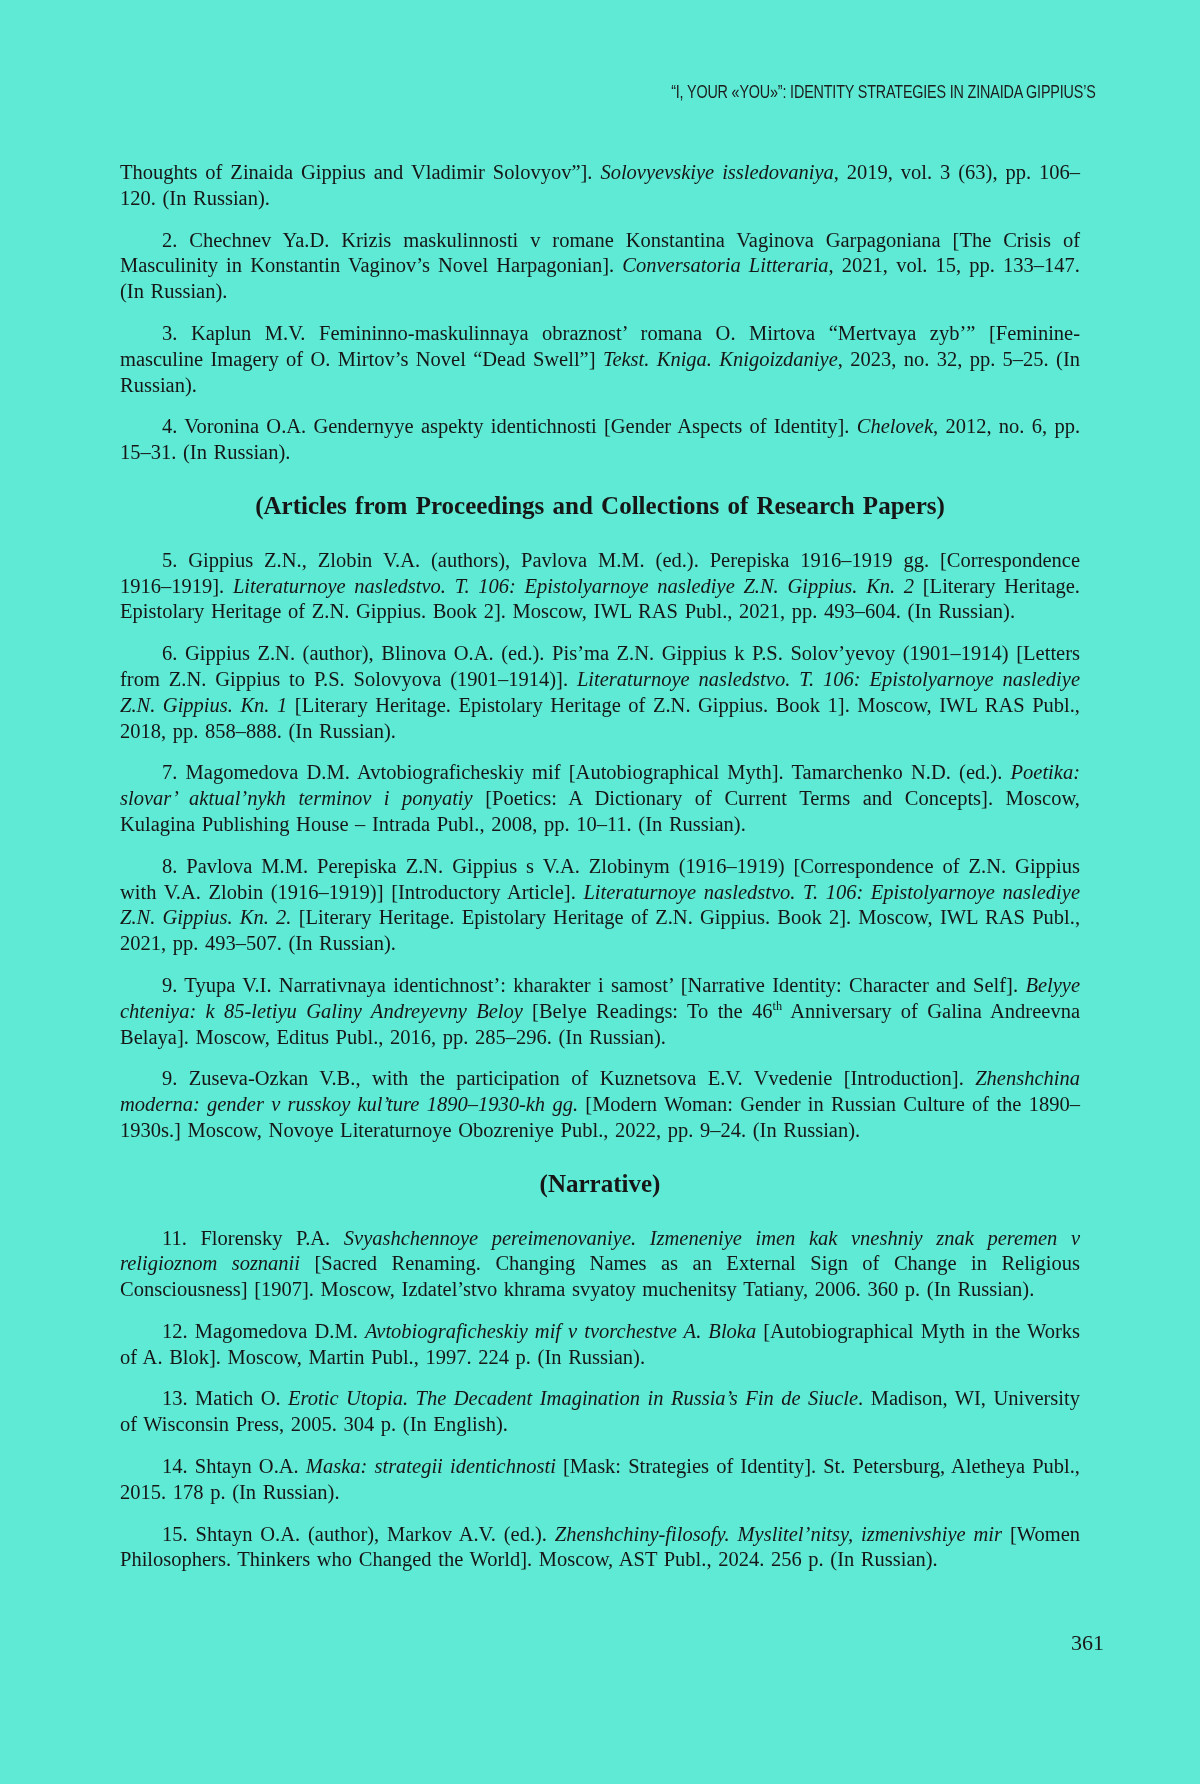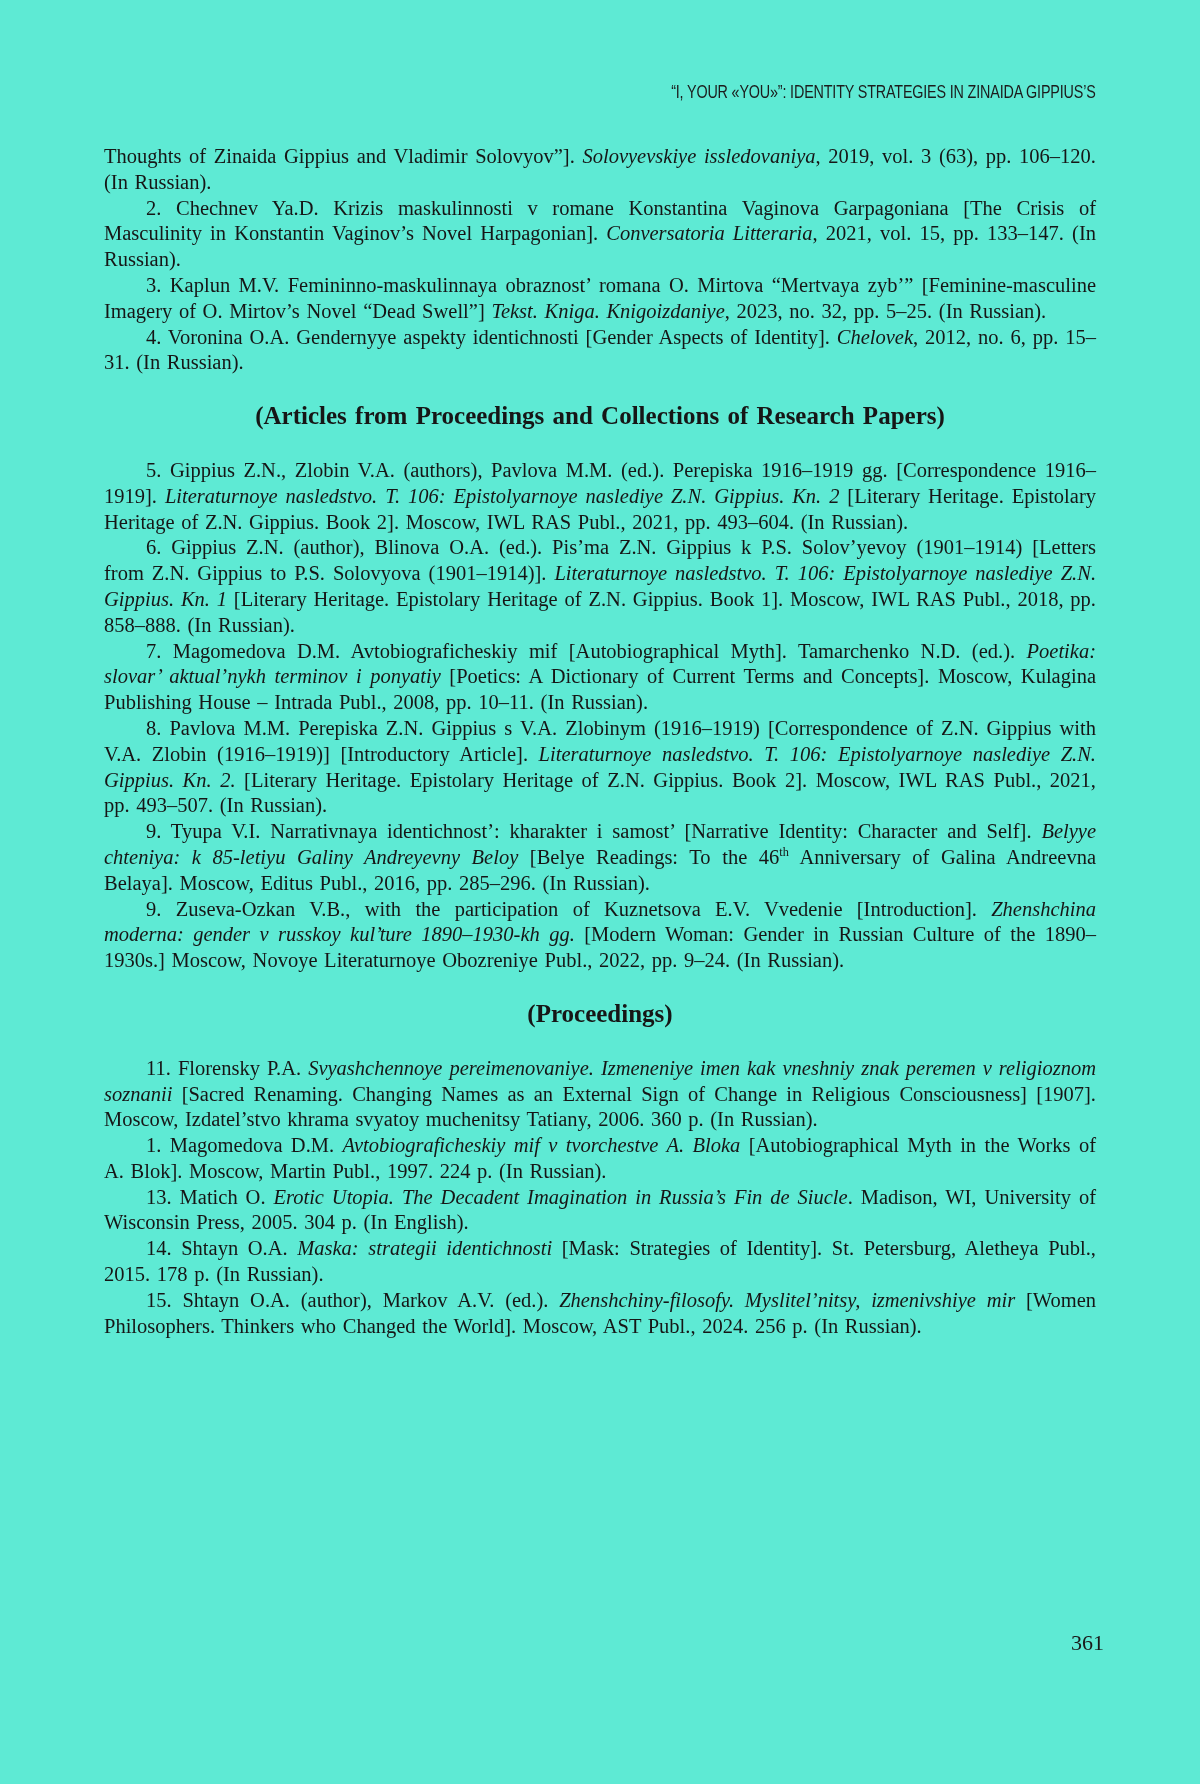--- a/index.html
+++ b/index.html
@@ -36,21 +36,21 @@
     position: absolute;
     top: 144px;
     left: 104px;
     width: 992px;
     text-align: justify;
     font-size: 20.5px;
     line-height: 25.8px;
     word-spacing: 1.5px;
   }
   .references-body p.ref {
-    margin: 0;
+    margin: 16px;
     text-indent: 42px;
   }
   .references-body p.ref.no-indent {
     text-indent: 0;
   }
   .references-body .section-heading {
     font-weight: bold;
     text-align: center;
     text-indent: 0;
     font-size: 25px;
@@ -87,23 +87,23 @@
       <p class="ref"><span>2. Chechnev Ya.D. Krizis maskulinnosti v romane Konstantina Vaginova Garpagoniana [The Crisis of Masculinity in Konstantin Vaginov’s Novel Harpagonian]. </span><em>Conversatoria Litteraria</em><span>, 2021, vol. 15, pp. 133–147. (In Russian).</span></p>
       <p class="ref"><span>3. Kaplun M.V. Femininno-maskulinnaya obraznost’ romana O. Mirtova “Mertvaya zyb’” [Feminine-masculine Imagery of O. Mirtov’s Novel “Dead Swell”] </span><em>Tekst. Kniga. Knigoizdaniye</em><span>, 2023, no. 32, pp. 5–25. (In Russian).</span></p>
       <p class="ref"><span>4. Voronina O.A. Gendernyye aspekty identichnosti [Gender Aspects of Identity]. </span><em>Chelovek</em><span>, 2012, no. 6, pp. 15–31. (In Russian).</span></p>
       <div class="section-heading">(Articles from Proceedings and Collections of Research Papers)</div>
       <p class="ref"><span>5. Gippius Z.N., Zlobin V.A. (authors), Pavlova M.M. (ed.). Perepiska 1916–1919 gg. [Correspondence 1916–1919]. </span><em>Literaturnoye nasledstvo. T. 106: Epistolyarnoye naslediye Z.N. Gippius. Kn. 2</em><span> [Literary Heritage. Epistolary Heritage of Z.N. Gippius. Book 2]. Moscow, IWL RAS Publ., 2021, pp. 493–604. (In Russian).</span></p>
       <p class="ref"><span>6. Gippius Z.N. (author), Blinova O.A. (ed.). Pis’ma Z.N. Gippius k P.S. Solov’yevoy (1901–1914) [Letters from Z.N. Gippius to P.S. Solovyova (1901–1914)]. </span><em>Literaturnoye nasledstvo. T. 106: Epistolyarnoye naslediye Z.N. Gippius. Kn. 1</em><span> [Literary Heritage. Epistolary Heritage of Z.N. Gippius. Book 1]. Moscow, IWL RAS Publ., 2018, pp. 858–888. (In Russian).</span></p>
       <p class="ref"><span>7. Magomedova D.M. Avtobiograficheskiy mif [Autobiographical Myth]. Tamarchenko N.D. (ed.). </span><em>Poetika: slovar’ aktual’nykh terminov i ponyatiy</em><span> [Poetics: A Dictionary of Current Terms and Concepts]. Moscow, Kulagina Publishing House – Intrada Publ., 2008, pp. 10–11. (In Russian).</span></p>
       <p class="ref"><span>8. Pavlova M.M. Perepiska Z.N. Gippius s V.A. Zlobinym (1916–1919) [Correspondence of Z.N. Gippius with V.A. Zlobin (1916–1919)] [Introductory Article]. </span><em>Literaturnoye nasledstvo. T. 106: Epistolyarnoye naslediye Z.N. Gippius. Kn. 2.</em><span> [Literary Heritage. Epistolary Heritage of Z.N. Gippius. Book 2]. Moscow, IWL RAS Publ., 2021, pp. 493–507. (In Russian).</span></p>
       <p class="ref"><span>9. Tyupa V.I. Narrativnaya identichnost’: kharakter i samost’ [Narrative Identity: Character and Self]. </span><em>Belyye chteniya: k 85-letiyu Galiny Andreyevny Beloy</em><span> [Belye Readings: To the 46</span><sup>th</sup><span> Anniversary of Galina Andreevna Belaya]. Moscow, Editus Publ., 2016, pp. 285–296. (In Russian).</span></p>
       <p class="ref"><span>9. Zuseva-Ozkan V.B., with the participation of Kuznetsova E.V. Vvedenie [Introduction]. </span><em>Zhenshchina moderna: gender v russkoy kul’ture 1890–1930-kh gg.</em><span> [Modern Woman: Gender in Russian Culture of the 1890–1930s.] Moscow, Novoye Literaturnoye Obozreniye Publ., 2022, pp. 9–24. (In Russian).</span></p>
-      <div class="section-heading">(Proceedings)</div>
+      <div class="section-heading">(Narrative)</div>
       <p class="ref"><span>11. Florensky P.A. </span><em>Svyashchennoye pereimenovaniye. Izmeneniye imen kak vneshniy znak peremen v religioznom soznanii</em><span> [Sacred Renaming. Changing Names as an External Sign of Change in Religious Consciousness] [1907]. Moscow, Izdatel’stvo khrama svyatoy muchenitsy Tatiany, 2006. 360 p. (In Russian).</span></p>
-      <p class="ref"><span>1. Magomedova D.M. </span><em>Avtobiograficheskiy mif v tvorchestve A. Bloka</em><span> [Autobiographical Myth in the Works of A. Blok]. Moscow, Martin Publ., 1997. 224 p. (In Russian).</span></p>
+      <p class="ref"><span>12. Magomedova D.M. </span><em>Avtobiograficheskiy mif v tvorchestve A. Bloka</em><span> [Autobiographical Myth in the Works of A. Blok]. Moscow, Martin Publ., 1997. 224 p. (In Russian).</span></p>
       <p class="ref"><span>13. Matich O. </span><em>Erotic Utopia. The Decadent Imagination in Russia’s Fin de Siucle</em><span>. Madison, WI, University of Wisconsin Press, 2005. 304 p. (In English).</span></p>
       <p class="ref"><span>14. Shtayn O.A. </span><em>Maska: strategii identichnosti</em><span> [Mask: Strategies of Identity]. St. Petersburg, Aletheya Publ., 2015. 178 p. (In Russian).</span></p>
       <p class="ref"><span>15. Shtayn O.A. (author), Markov A.V. (ed.). </span><em>Zhenshchiny-filosofy. Myslitel’nitsy, izmenivshiye mir</em><span> [Women Philosophers. Thinkers who Changed the World]. Moscow, AST Publ., 2024. 256 p. (In Russian).</span></p>
     </div>
 
   <div class="page-number">361</div>
 
 </div>
 
 </body></html>

